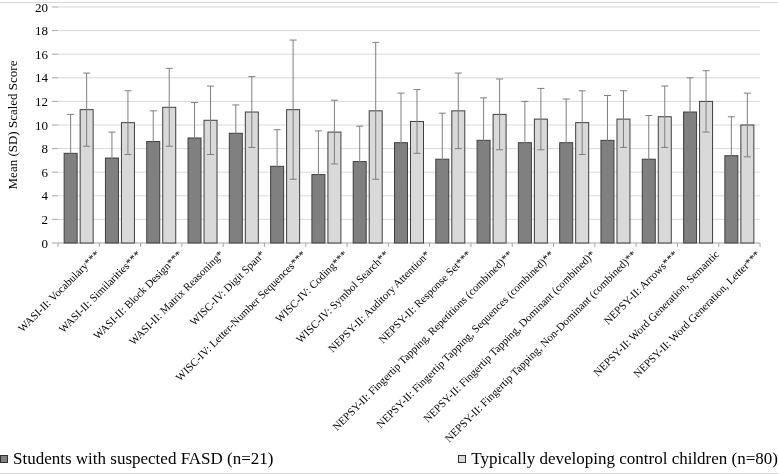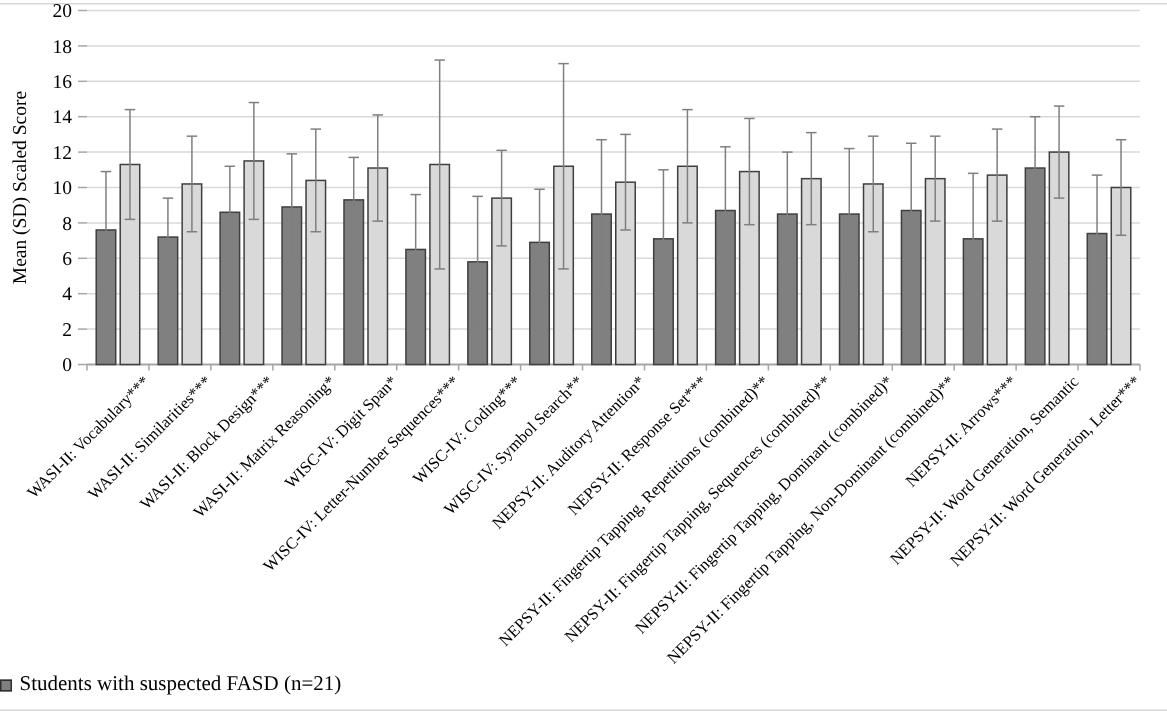--- a/index.html
+++ b/index.html
@@ -22,21 +22,21 @@
   }
   #y-title {
     position: absolute;
     transform: translate(-50%, -50%) rotate(-90deg);
     white-space: nowrap;
     font-size: 13px;
   }
   #legend {
     position: absolute; left: 0; top: 449px; width: 778px;
     display: flex; justify-content: space-between; align-items: center; gap: 64px;
-    font-size: 14px;
+    font-size: 17px;
   }
   .legend-item { display: flex; align-items: center; gap: 5px; }
   .swatch {
     display: inline-block; width: 8px; height: 8px;
     border: 1px solid #2f2f2f; box-sizing: border-box;
   }
   svg text { font-family: "Liberation Serif", "DejaVu Serif", serif; fill: #000; }
 </style>
 </head>
 <body>
@@ -255,13 +255,17 @@
       <text x="719.7058823529412" y="255" text-anchor="end" font-size="11" transform="rotate(-45 719.7058823529412 255)">NEPSY-II: Word Generation, Semantic</text>
       <text x="761" y="255" text-anchor="end" font-size="11" transform="rotate(-45 761 255)">NEPSY-II: Word Generation, Letter***</text>
     </svg>
 </div>
 
 <div id="legend">
   <div class="legend-item">
     <span class="swatch" id="swatch-fasd" style="background: rgb(128, 128, 128);"></span>
     <span>Students with suspected FASD (n=21)</span>
   </div>
+  <div class="legend-item">
+    <span class="swatch" id="swatch-control" style="background: rgb(217, 217, 217);"></span>
+    <span>Typically developing control children (n=80)</span>
+  </div>
 </div>
 
 </body></html>

